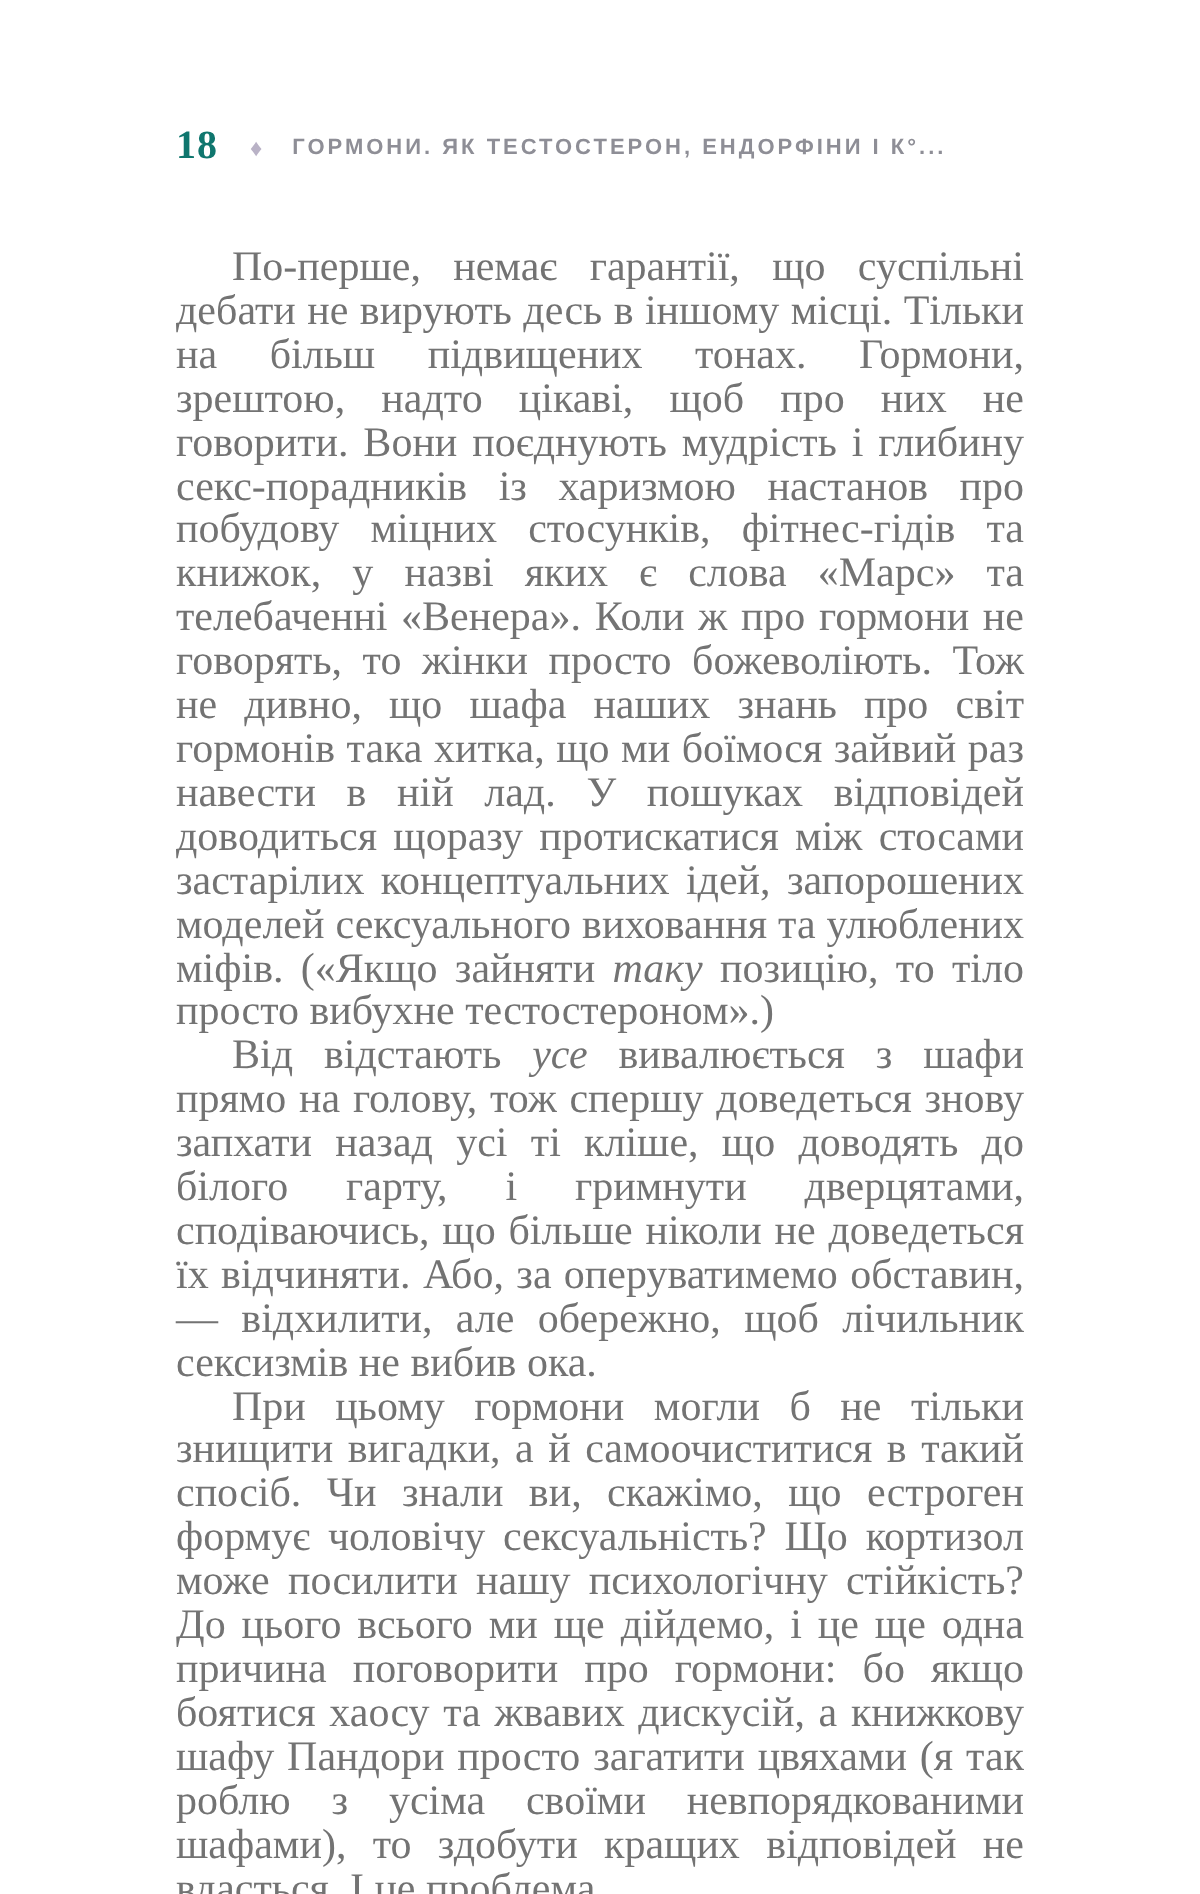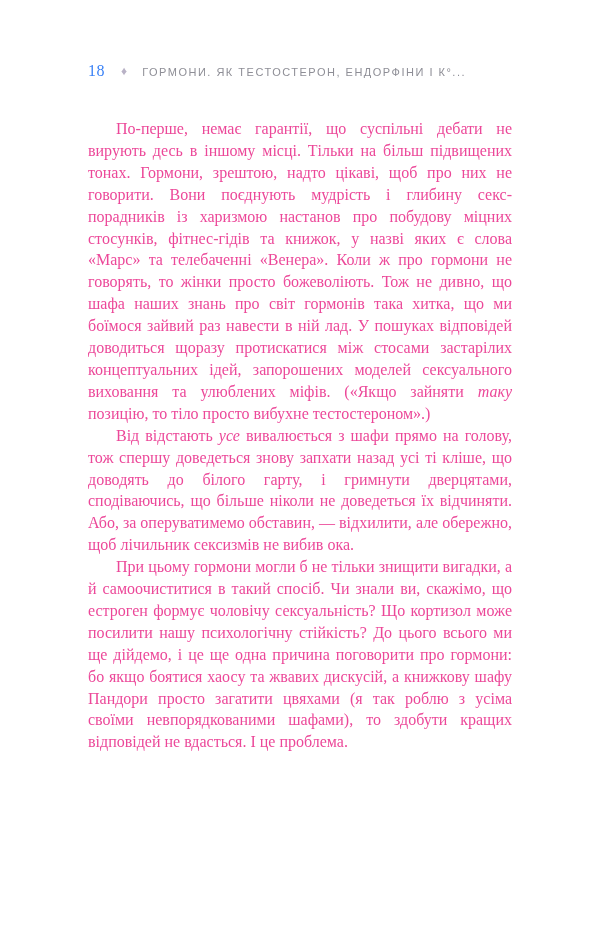--- a/index.html
+++ b/index.html
@@ -21,49 +21,49 @@
     padding: 62px 88px 40px 88px;
     background: #ffffff;
   }
   .page-header {
     display: flex;
     align-items: center;
     margin-bottom: 38px;
     white-space: nowrap;
   }
   .page-number {
-    font-size: 16px;
-    font-weight: normal;
-    color: #3b82f6;
+    font-size: 20px;
+    font-weight: bold;
+    color: #0f766e;
     letter-spacing: 0.5px;
   }
   .ornament {
     font-size: 12px;
     color: #b9b2c6;
     margin: 0 15px 0 16px;
     line-height: 1;
   }
   .running-title {
     font-family: "Liberation Sans", "DejaVu Sans", sans-serif;
     font-size: 11px;
     letter-spacing: 1.5px;
     color: #8e8e96;
-    font-weight: normal;
+    font-weight: bold;
     padding-top: 1px;
   }
   .text-block {
     text-align: justify;
   }
   .para {
     margin: 0;
-    font-size: 16px;
+    font-size: 21px;
     line-height: 21.9px;
     text-indent: 28px;
     text-align: justify;
-    color: #ec4899;
+    color: #737373;
   }
   .italic {
     font-style: italic;
   }
 </style>
 </head>
 <body>
 
 <div class="page">
 

